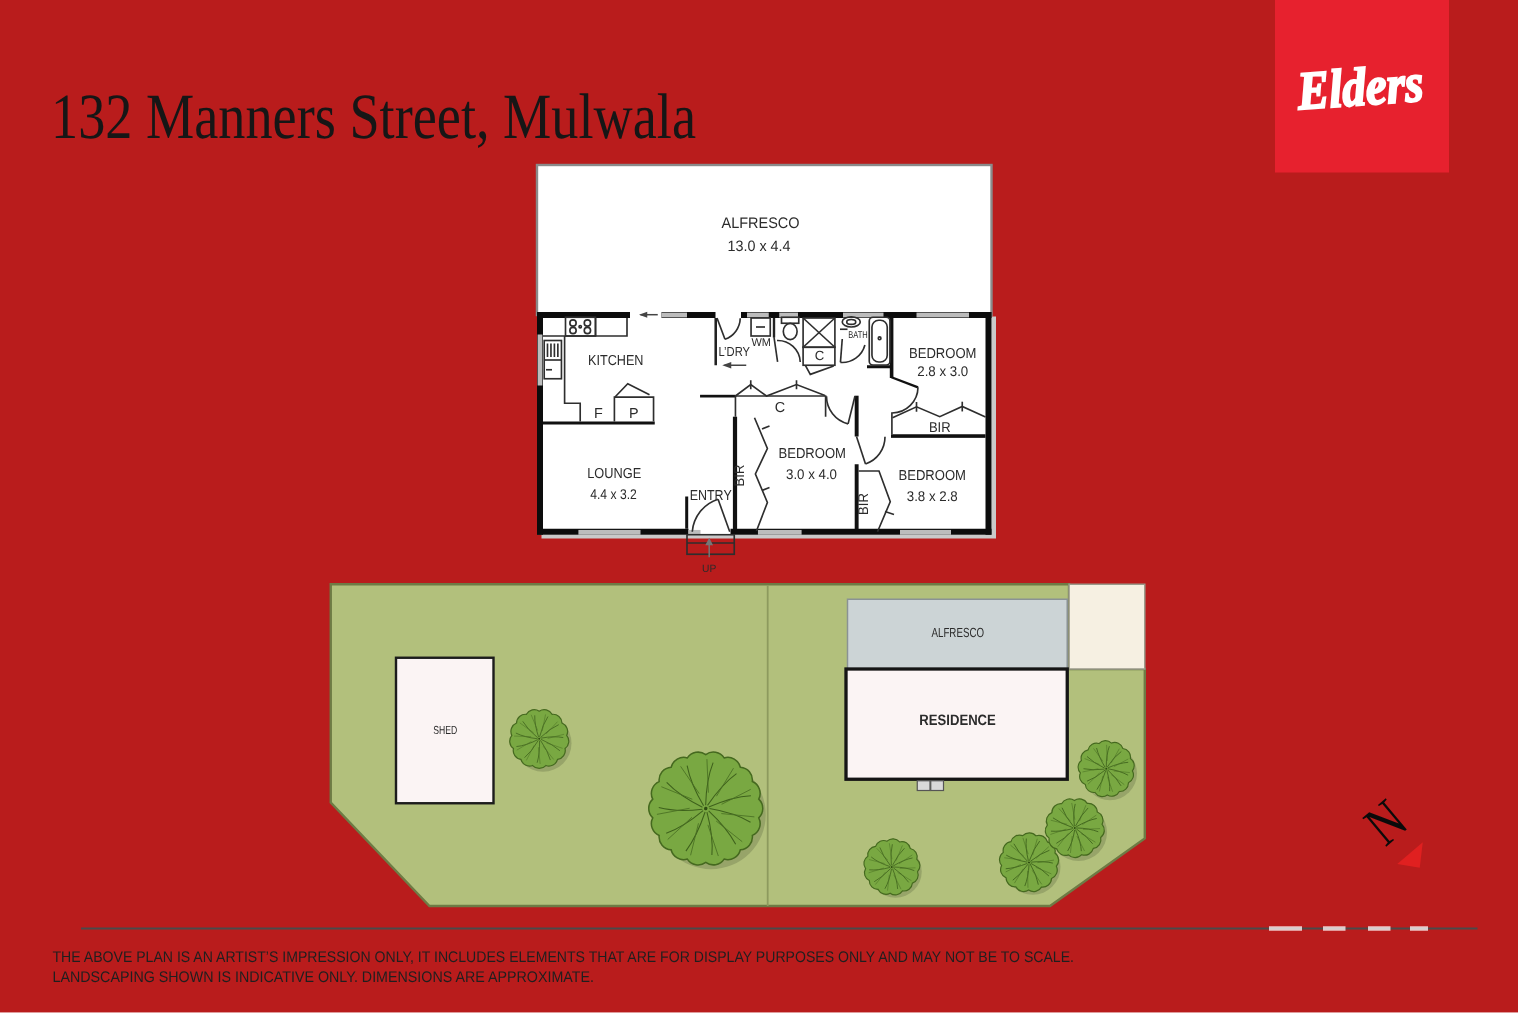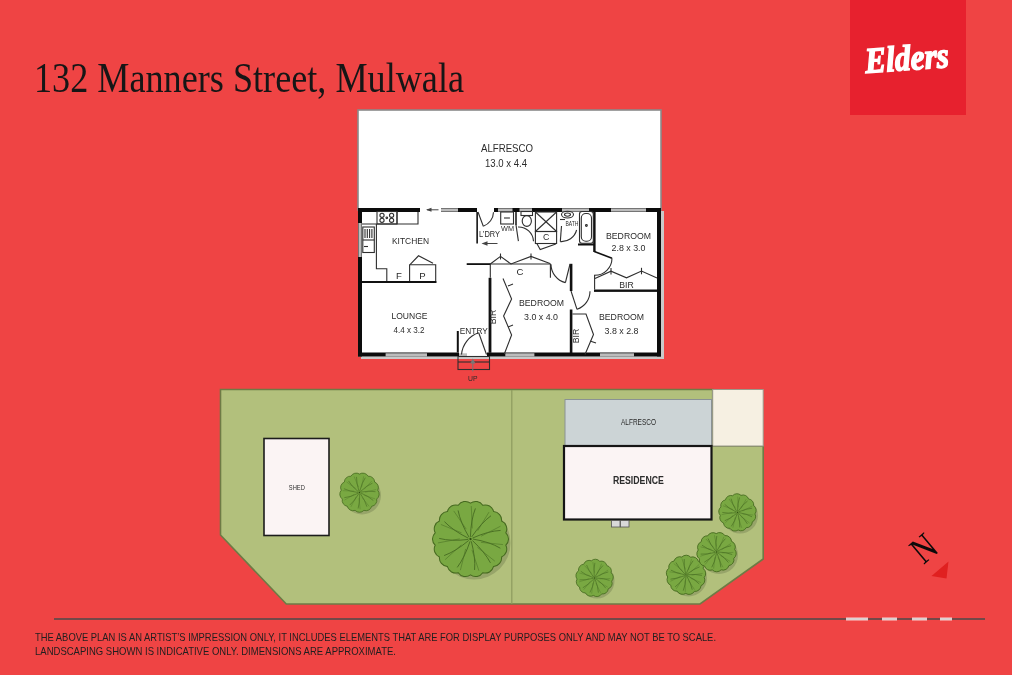--- a/index.html
+++ b/index.html
@@ -1,16 +1,16 @@
 <!DOCTYPE html>
 <html><head>
 <meta charset="utf-8">
 <style>
   html,body{margin:0;padding:0;background:#fff;}
-  #page{position:relative;width:1012px;height:675px;background:#ef4444;overflow:hidden;
+  #page{position:relative;width:1012px;height:675px;background:#b91c1c;overflow:hidden;
         font-family:"Liberation Sans",sans-serif;}
   svg{position:absolute;left:0;top:0;}
   .fp{fill:none;stroke:#2e2e2e;stroke-width:1.1;}
   .lbl{fill:#2b2b2b;font-family:"Liberation Sans",sans-serif;}
   text.lbl{}
 </style>
 </head>
 <body>
 <div id="page">
 <svg width="1012" height="675" viewBox="0 0 1012 675">

